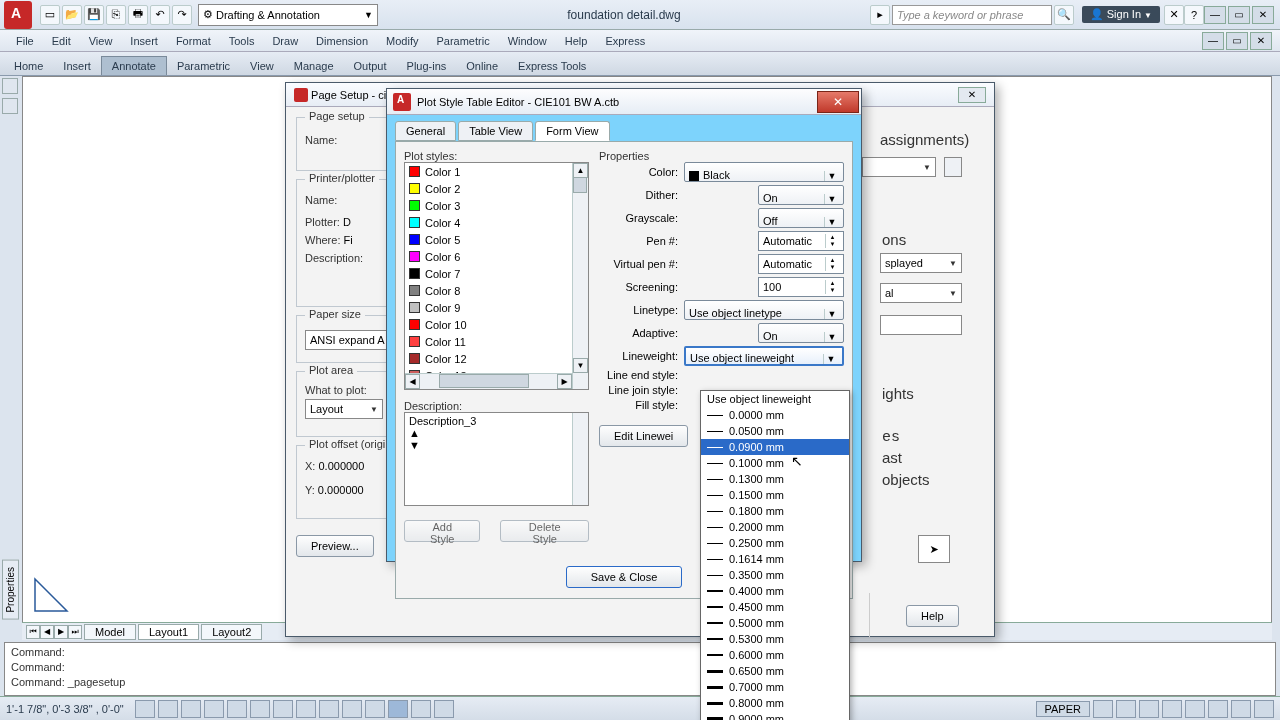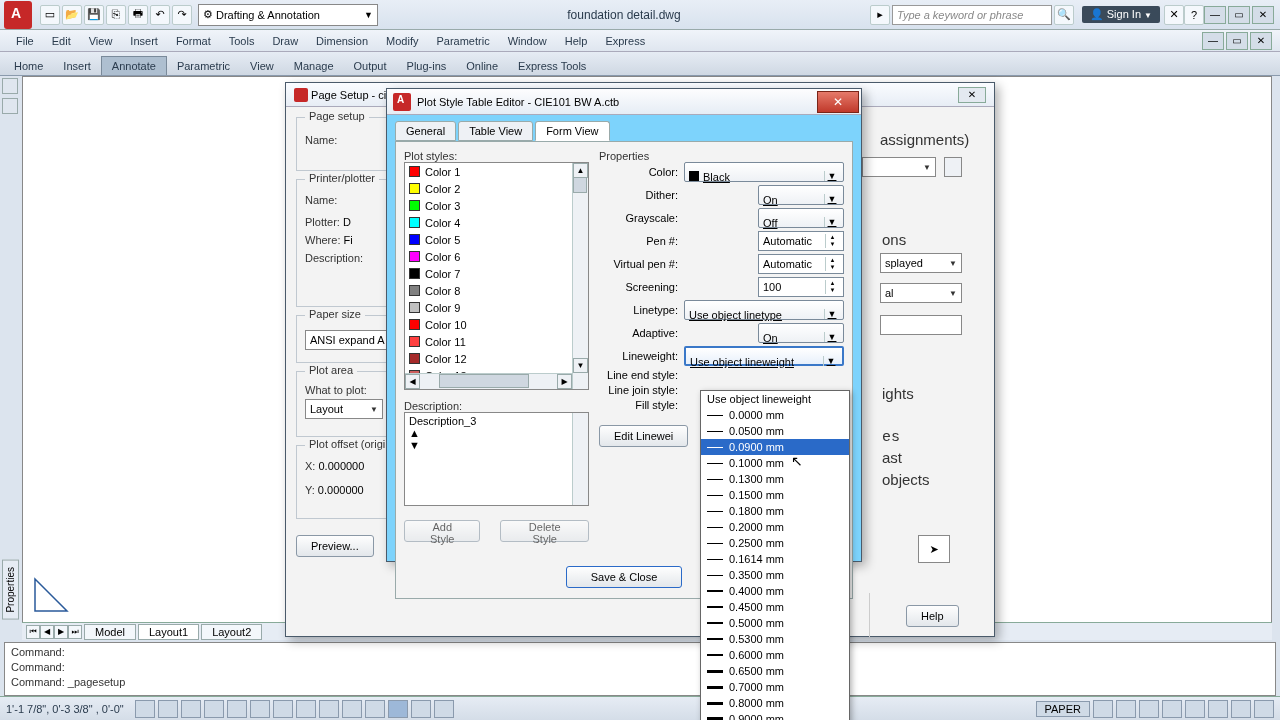--- a/index.html
+++ b/index.html
@@ -73,21 +73,21 @@
 .list .thumb-v { position:absolute; right:1px; top:14px; width:14px; height:16px; background:#cfd7e0; border:1px solid #9aa;}
 .list .scroll-h { position:absolute; left:0; bottom:0; right:16px; height:16px; background:#eef1f5; border-top:1px solid #bcc;}
 .list .thumb-h { position:absolute; bottom:1px; left:34px; width:90px; height:14px; background:#cfd7e0; border:1px solid #9aa;}
 .list .arrow { position:absolute; width:15px; height:15px; background:#eef1f5; border:1px solid #9aa; display:flex; align-items:center; justify-content:center; font-size:8px;}
 
 .desc-box { width:100%; height:94px; border:1px solid #888; background:#fff; position:relative; padding:2px 4px;}
 .desc-box .scroll-v { position:absolute; right:0; top:0; width:16px; height:100%; background:#eef1f5; border-left:1px solid #bcc;}
 
 .prop-row { display:flex; align-items:center; margin-bottom:3px;}
 .prop-row .plabel { width:85px; text-align:right; padding-right:6px;}
-.pcombo { flex:1; height:20px; border:1px solid #7a8a9a; background:linear-gradient(#fff,#eef1f5); display:flex; align-items:flex-start; padding:8px 4px; border-radius:2px;text-decoration:underline;}
+.pcombo { flex:1; height:20px; border:1px solid #7a8a9a; background:linear-gradient(#fff,#eef1f5); display:flex; align-items:flex-end; padding:0 4px; border-radius:2px;}
 .pcombo.narrow { width:86px; flex:none; margin-left:auto;gap:38px;}
 .pcombo .caret { margin-left:auto; width:15px; text-align:center; border-left:1px solid #bcc; font-size:9px;}
 .pcombo.hl { border:2px solid #3a78c8; background:linear-gradient(#fff,#e7f0fb);}
 .pinput { flex:none; width:86px; height:20px; border:1px solid #7a8a9a; background:#fff; padding:0 4px; margin-left:auto; display:flex; align-items:center;}
 
 .sw-black { display:inline-block; width:10px; height:10px; background:#000; margin-right:4px; vertical-align:middle;}
 
 
 .dropdown { position:absolute; left:700px; top:390px; width:150px; background:#fff; border:1px solid #666; z-index:30; box-shadow:2px 2px 6px rgba(0,0,0,0.3);}
 .dd-item { height:16px; display:flex; align-items:center; padding:0 6px; font-size:11px;}

